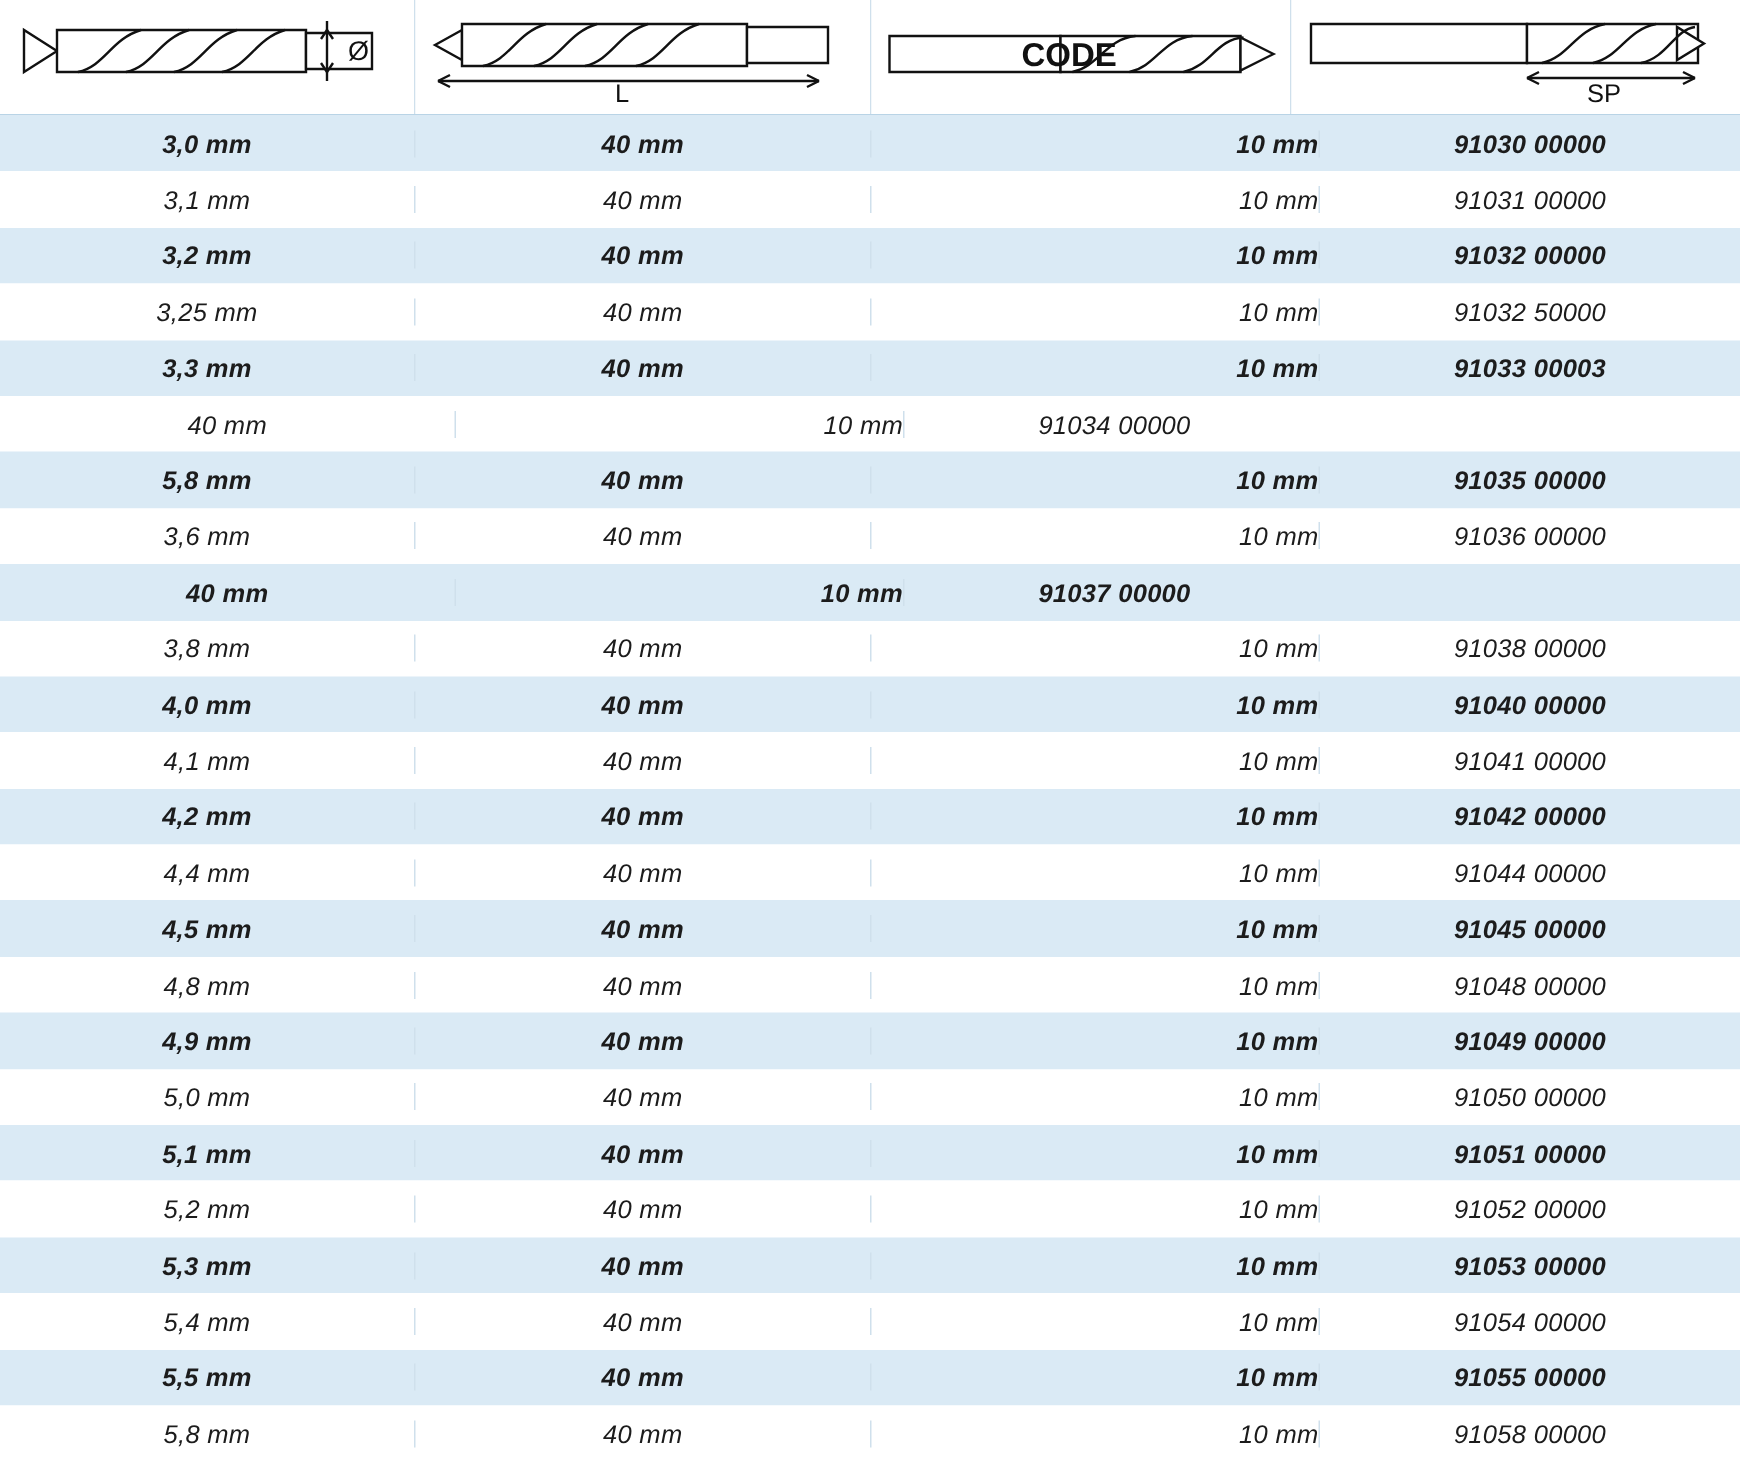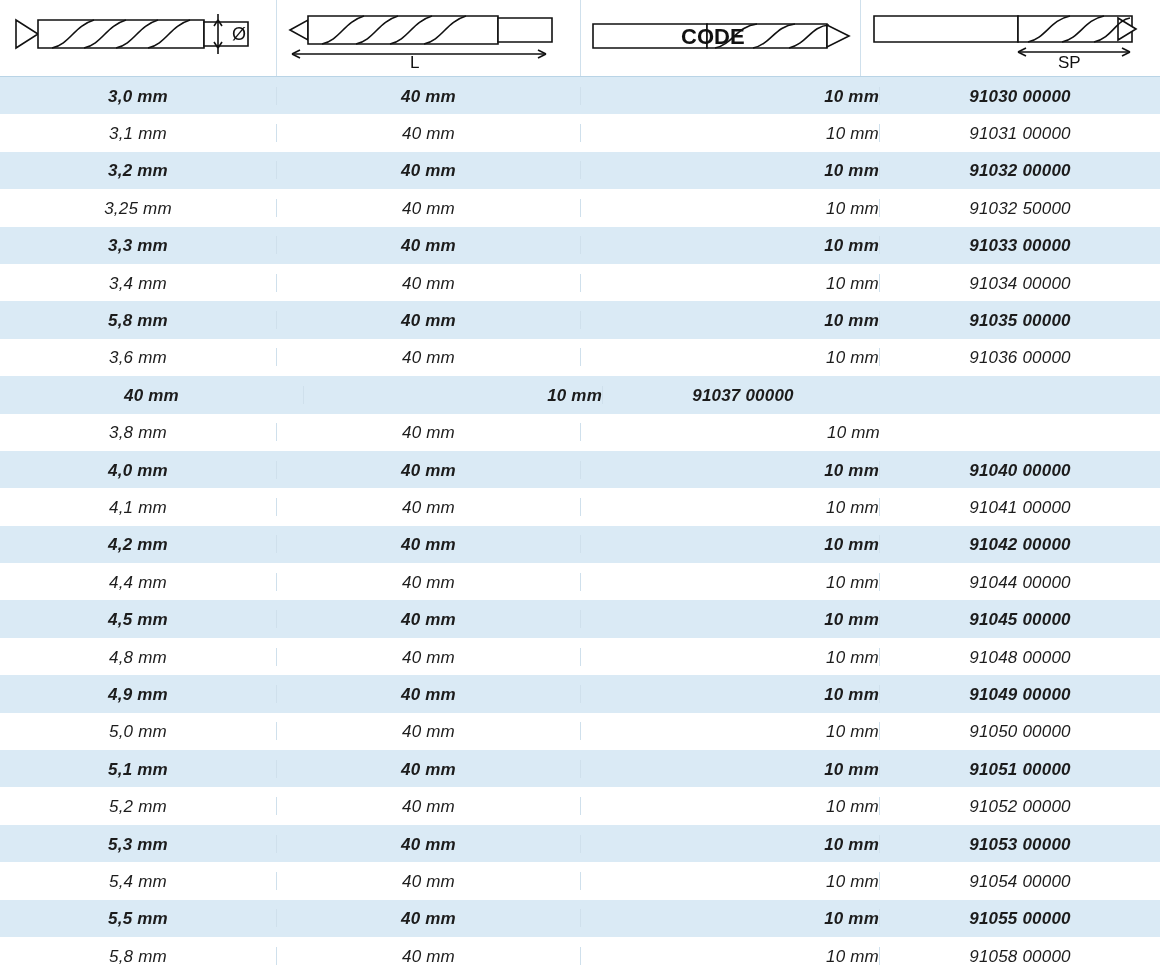--- a/index.html
+++ b/index.html
@@ -174,24 +174,23 @@
       <div class="row plain">
         <div class="cell c-d">3,25 mm</div>
         <div class="cell c-l">40 mm</div>
         <div class="cell c-sp">10 mm</div>
         <div class="cell c-c">91032 50000</div>
       </div>
       <div class="row alt">
         <div class="cell c-d">3,3 mm</div>
         <div class="cell c-l">40 mm</div>
         <div class="cell c-sp">10 mm</div>
-        <div class="cell c-c">91033 00000</div>
-      </div>
-      <div class="row plain">
-        <div class="cell c-d">3,4 mm</div>
+        <div class="cell c-c">91033 00003</div>
+      </div>
+      <div class="row plain">
         <div class="cell c-l">40 mm</div>
         <div class="cell c-sp">10 mm</div>
         <div class="cell c-c">91034 00000</div>
       </div>
       <div class="row alt">
         <div class="cell c-d">5,8 mm</div>
         <div class="cell c-l">40 mm</div>
         <div class="cell c-sp">10 mm</div>
         <div class="cell c-c">91035 00000</div>
       </div>
@@ -203,20 +202,21 @@
       </div>
       <div class="row alt">
         <div class="cell c-l">40 mm</div>
         <div class="cell c-sp">10 mm</div>
         <div class="cell c-c">91037 00000</div>
       </div>
       <div class="row plain">
         <div class="cell c-d">3,8 mm</div>
         <div class="cell c-l">40 mm</div>
         <div class="cell c-sp">10 mm</div>
+        <div class="cell c-c">91038 00000</div>
       </div>
       <div class="row alt">
         <div class="cell c-d">4,0 mm</div>
         <div class="cell c-l">40 mm</div>
         <div class="cell c-sp">10 mm</div>
         <div class="cell c-c">91040 00000</div>
       </div>
       <div class="row plain">
         <div class="cell c-d">4,1 mm</div>
         <div class="cell c-l">40 mm</div>

